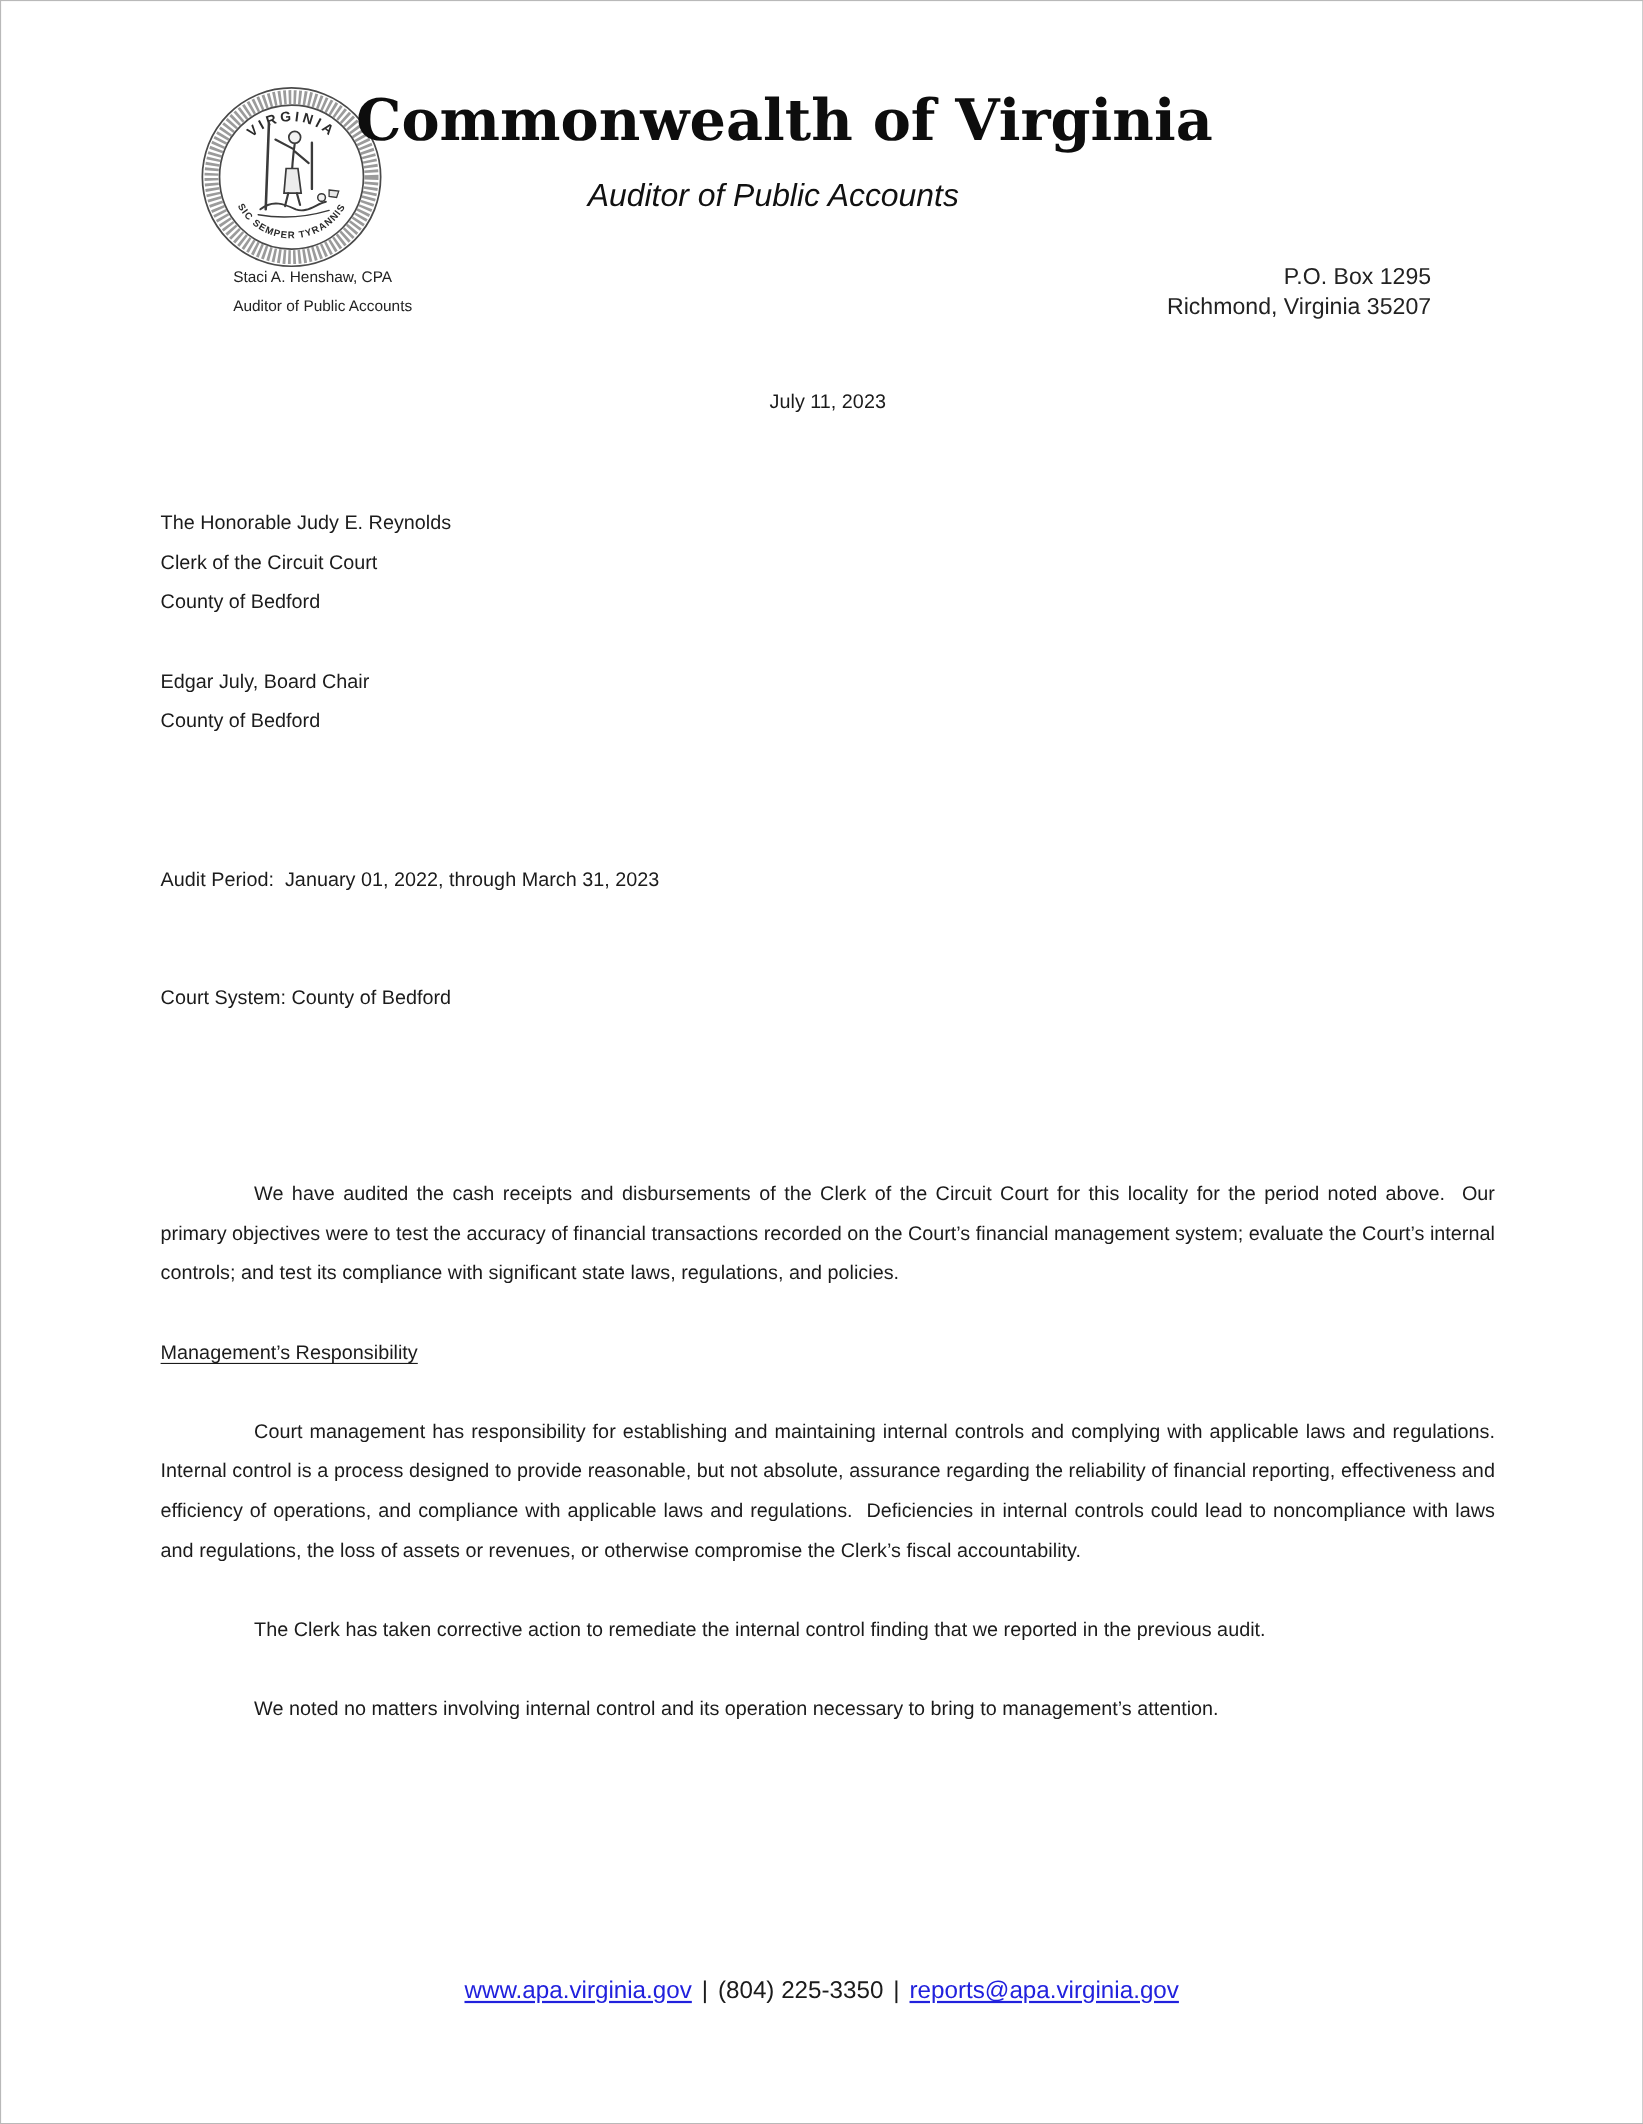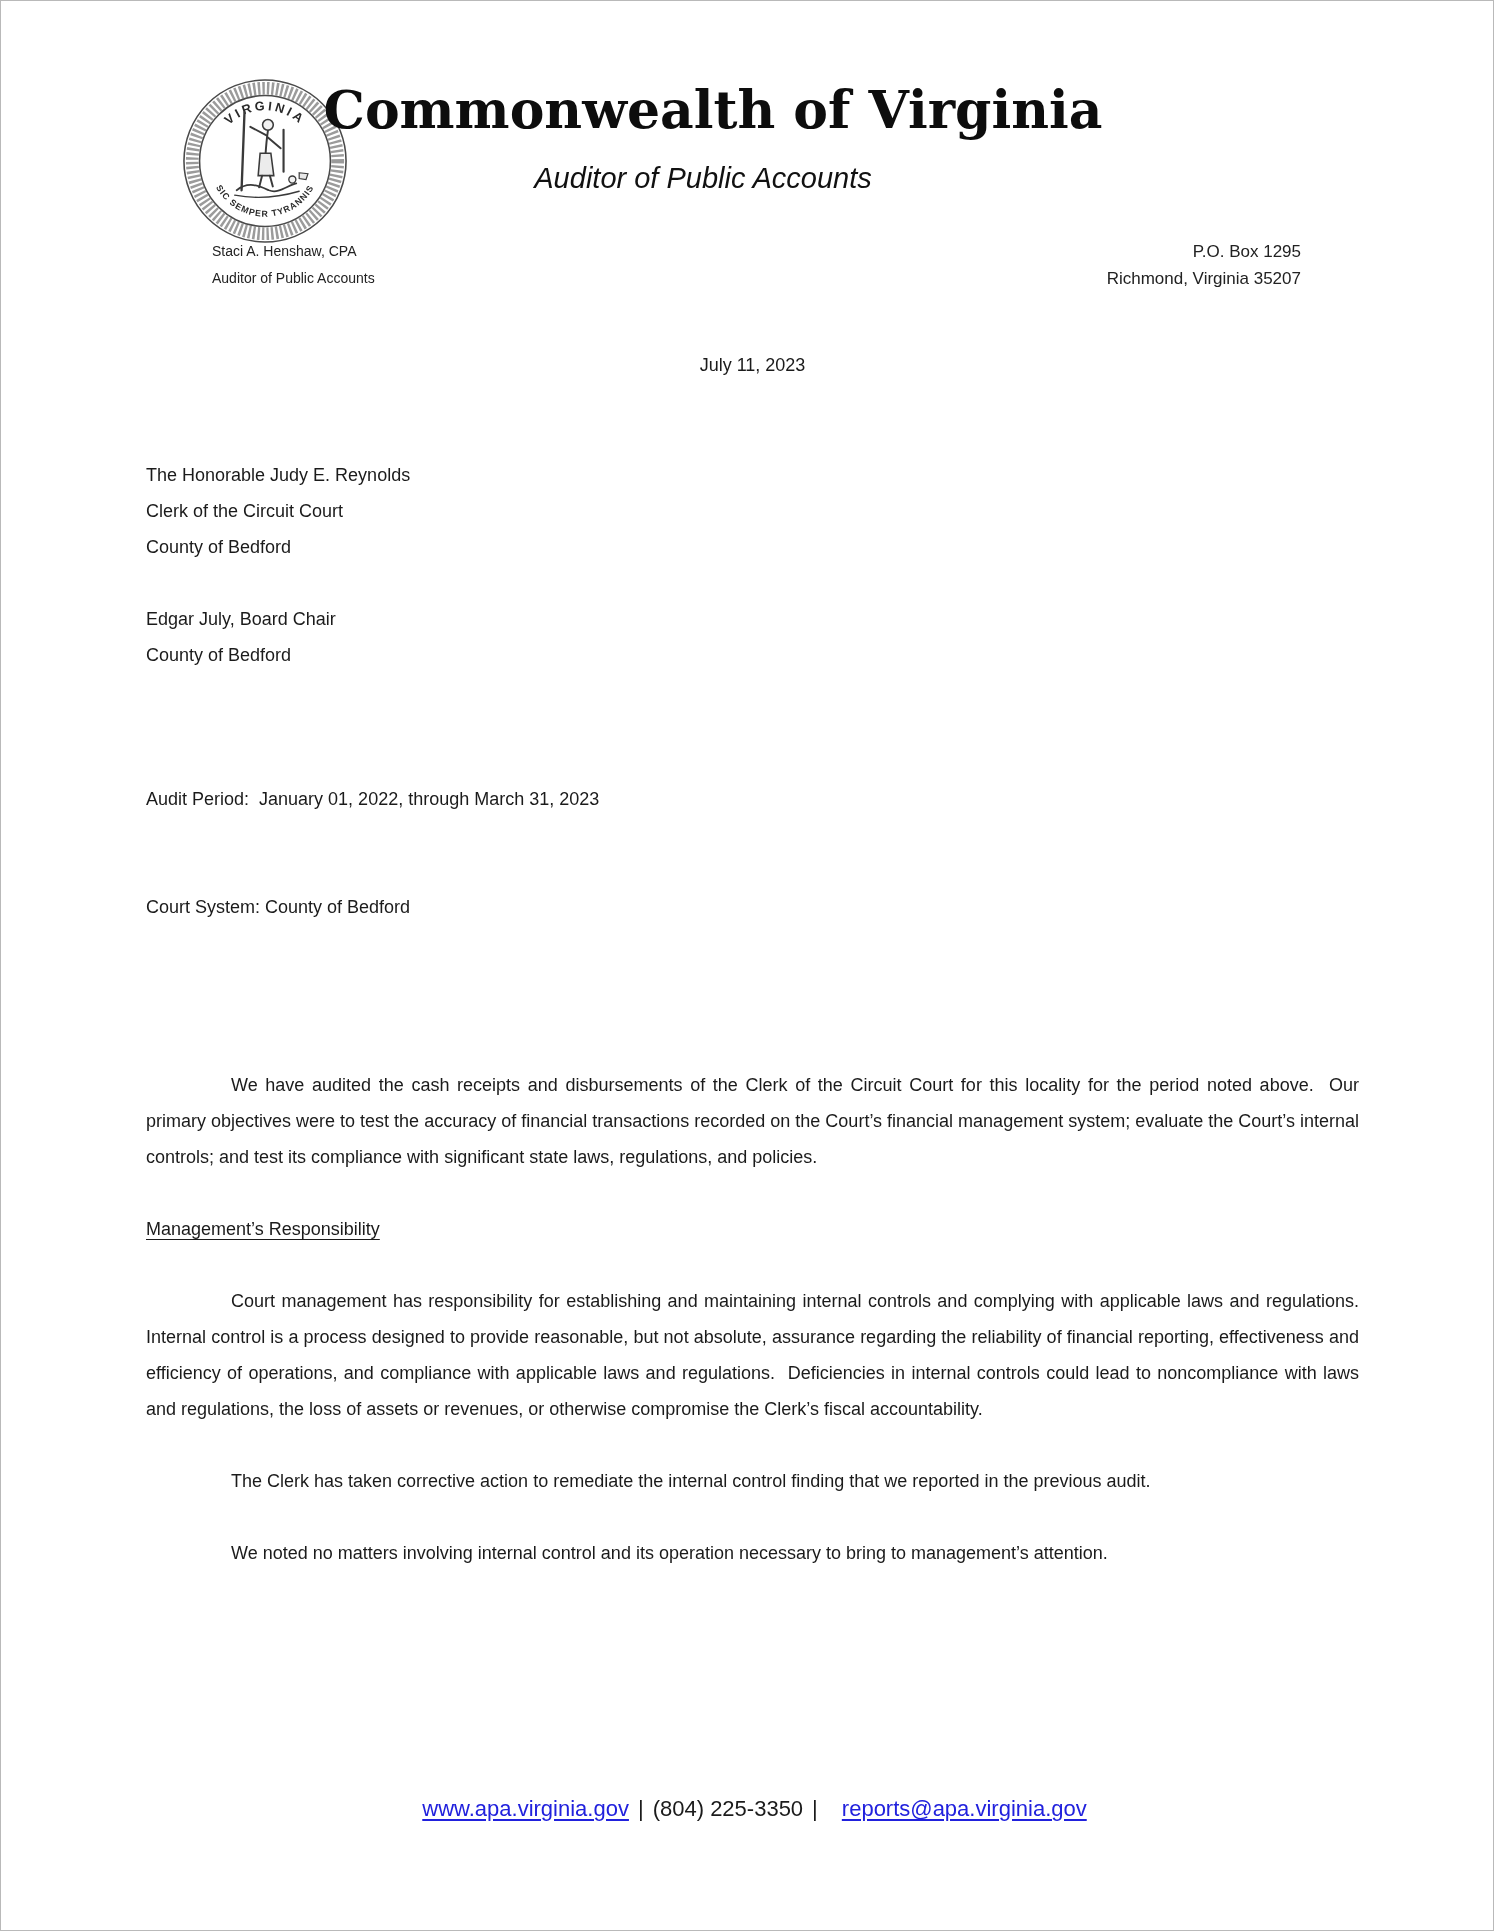--- a/index.html
+++ b/index.html
@@ -36,21 +36,21 @@
     font-size:29px;
     color:#111;
   }
 
   .contact-left {
     position:absolute; left:211px; top:237px;
     font-size:14px; line-height:27px; text-align:left; color:#222;
   }
   .contact-right {
     position:absolute; right:192px; top:237px;
-    font-size:17px; line-height:27px; text-align:right; color:#222;
+    font-size:21px; line-height:27px; text-align:right; color:#222;
   }
 
   
   .content {
     padding-left:145px;
     padding-right:134px;
     font-size:18px;
     line-height:36px;
   }
 
@@ -73,21 +73,21 @@
     text-decoration:underline;
     text-underline-offset:4px;
   }
 
   
   .page-footer {
     position:absolute; left:0; right:0; bottom:105px;
     text-align:center;
     font-size:22px; line-height:32px;
   }
-  .page-footer a { color:#2121dd; text-decoration:underline; text-underline-offset:3px; cursor:pointer;margin-left:15px; }
+  .page-footer a { color:#2121dd; text-decoration:underline; text-underline-offset:3px; cursor:pointer; }
   .page-footer .sep { color:#1b1b1b; padding:0 9px; }
 
   .seal-text { font-family:"Liberation Sans", sans-serif; fill:#2a2a2a; }
 </style>
 </head>
 <body>
 
 <div class="page">
 
   <header class="letterhead">

